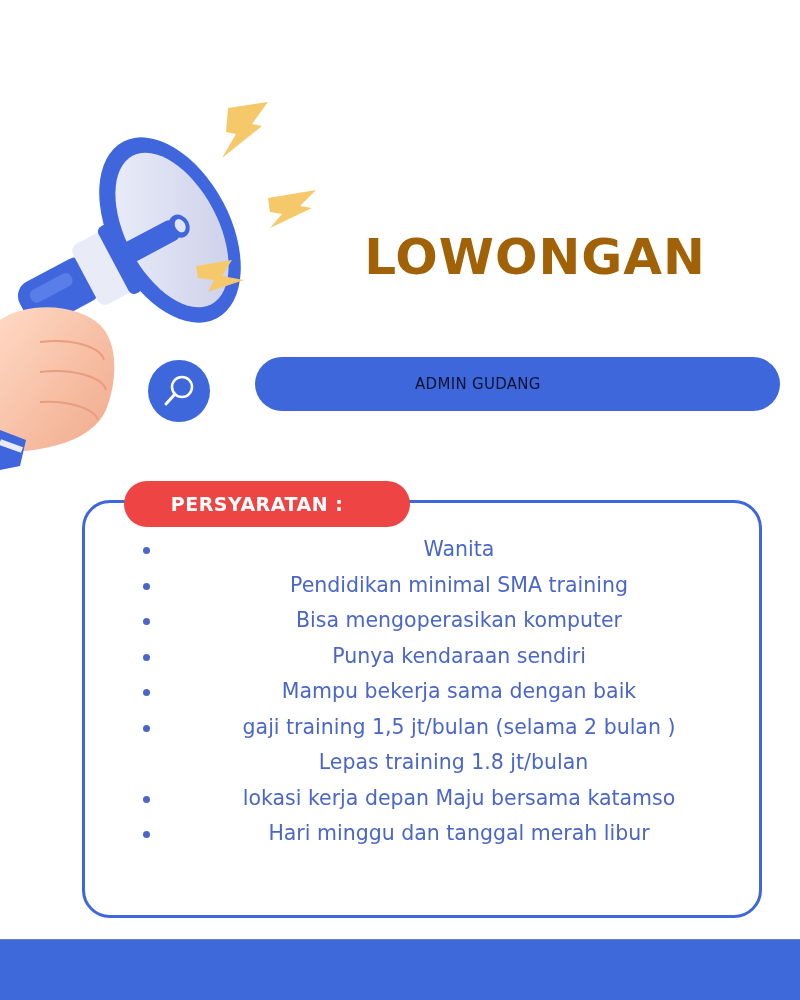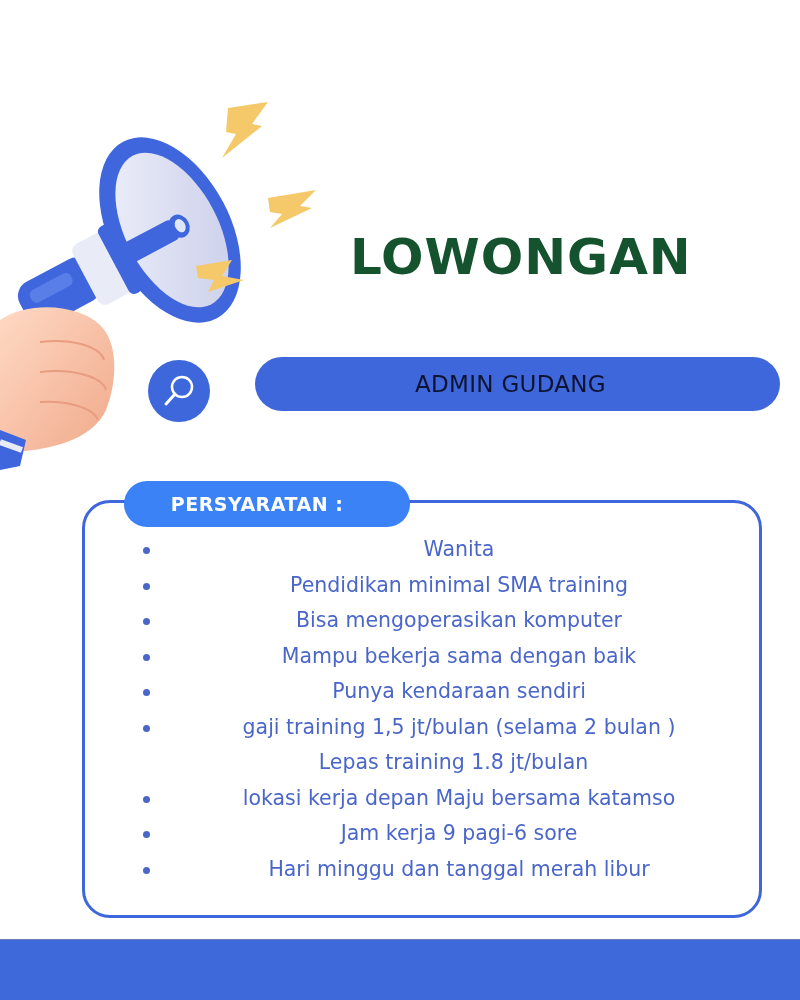--- a/index.html
+++ b/index.html
@@ -3,48 +3,48 @@
   <meta charset="utf-8">
   <style>
     * { box-sizing: border-box; margin: 0; padding: 0; }
     html, body { width: 800px; height: 1000px; background: #ffffff; overflow: hidden; }
     body { position: relative; font-family: "Liberation Sans", sans-serif; }
 
     .illustration { position: absolute; left: 0; top: 80px; width: 340px; height: 400px; }
 
     .headline {
       position: absolute; left: 350px; top: 228px; width: 370px;
-      color: #14532d; font-family: "DejaVu Sans", sans-serif; font-weight: bold;
-      font-size: 50px; line-height: 58px; letter-spacing: 1px; text-align: left;
+      color: #a16207; font-family: "DejaVu Sans", sans-serif; font-weight: bold;
+      font-size: 50px; line-height: 58px; letter-spacing: 1px; text-align: center;
     }
 
     .search-badge {
       position: absolute; left: 148px; top: 360px; width: 62px; height: 62px;
       border-radius: 50%; background: #3d67db;
       display: flex; align-items: center; justify-content: center;
     }
 
     .position-pill {
       position: absolute; left: 255px; top: 357px; width: 525px; height: 54px;
       background: #3d67db; border-radius: 27px;
       display: flex; align-items: center; padding-left: 160px;
     }
     .position-pill span {
-      color: #0e1330; font-family: "DejaVu Sans", sans-serif; font-size: 23px;
+      color: #0e1330; font-family: "DejaVu Sans", sans-serif; font-size: 15px;
       letter-spacing: 0.3px;
     }
 
     .req-box {
       position: absolute; left: 82px; top: 500px; width: 680px; height: 418px;
       border: 3px solid #3d67db; border-radius: 28px; background: #ffffff;
     }
 
     .req-tab {
       position: absolute; left: 124px; top: 481px; width: 286px; height: 46px;
-      background: #3b82f6; border-radius: 23px;
+      background: #ef4444; border-radius: 23px;
       display: flex; align-items: center; justify-content: center;
     }
     .req-tab span {
       color: #ffffff; font-family: "DejaVu Sans", sans-serif; font-weight: bold;
       font-size: 19px; letter-spacing: 0.5px; padding-right: 20px;
     }
 
     .req-list {
       position: absolute; left: 134px; top: 532px; width: 620px;
       list-style: none; color: #4a66c9; font-family: "DejaVu Sans", sans-serif;
@@ -128,22 +128,21 @@
 <div class="req-box"></div>
 
 <div class="req-tab">
   <span>PERSYARATAN :</span>
 </div>
 
 <ul class="req-list">
   <li class="bullet">Wanita</li>
   <li class="bullet">Pendidikan minimal SMA training</li>
   <li class="bullet">Bisa mengoperasikan komputer</li>
+  <li class="bullet">Punya kendaraan sendiri</li>
   <li class="bullet">Mampu bekerja sama dengan baik</li>
-  <li class="bullet">Punya kendaraan sendiri</li>
   <li class="bullet">gaji training 1,5 jt/bulan (selama 2 bulan )</li>
   <li class="plain">Lepas training 1.8 jt/bulan</li>
   <li class="bullet">lokasi kerja depan Maju bersama katamso</li>
-  <li class="bullet">Jam kerja 9 pagi-6 sore</li>
   <li class="bullet">Hari minggu dan tanggal merah libur</li>
 </ul>
 
 <div class="footer-bar"></div>
 
 </body></html>

